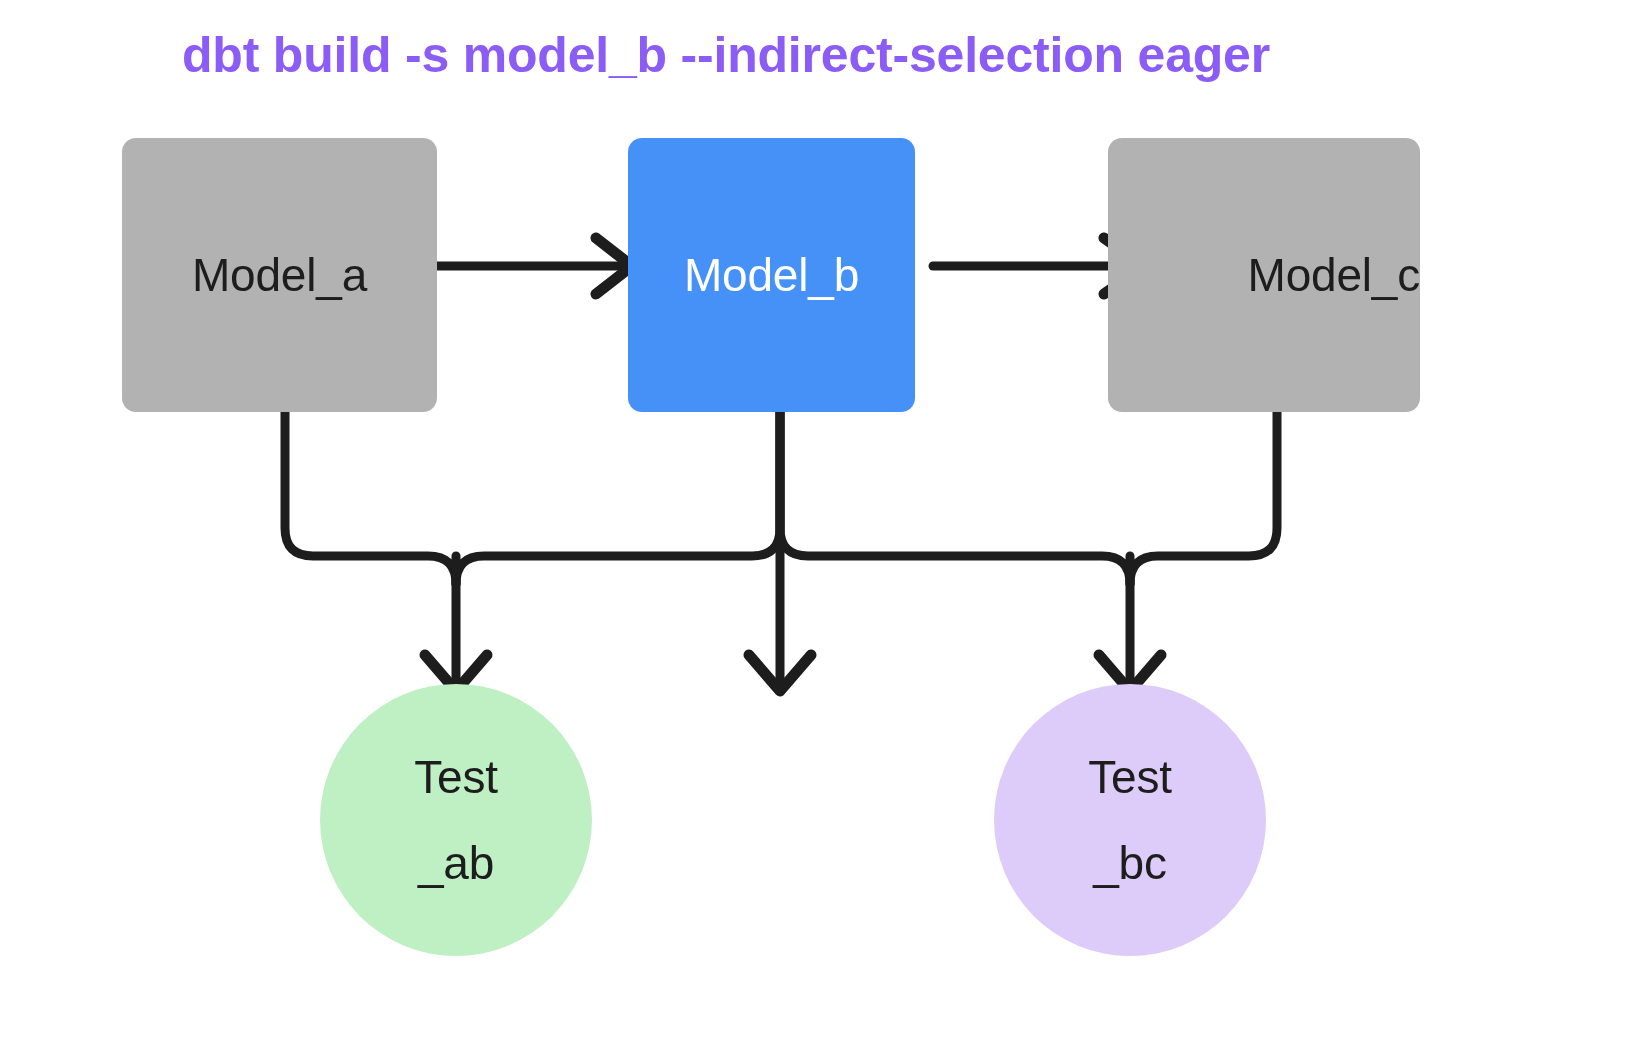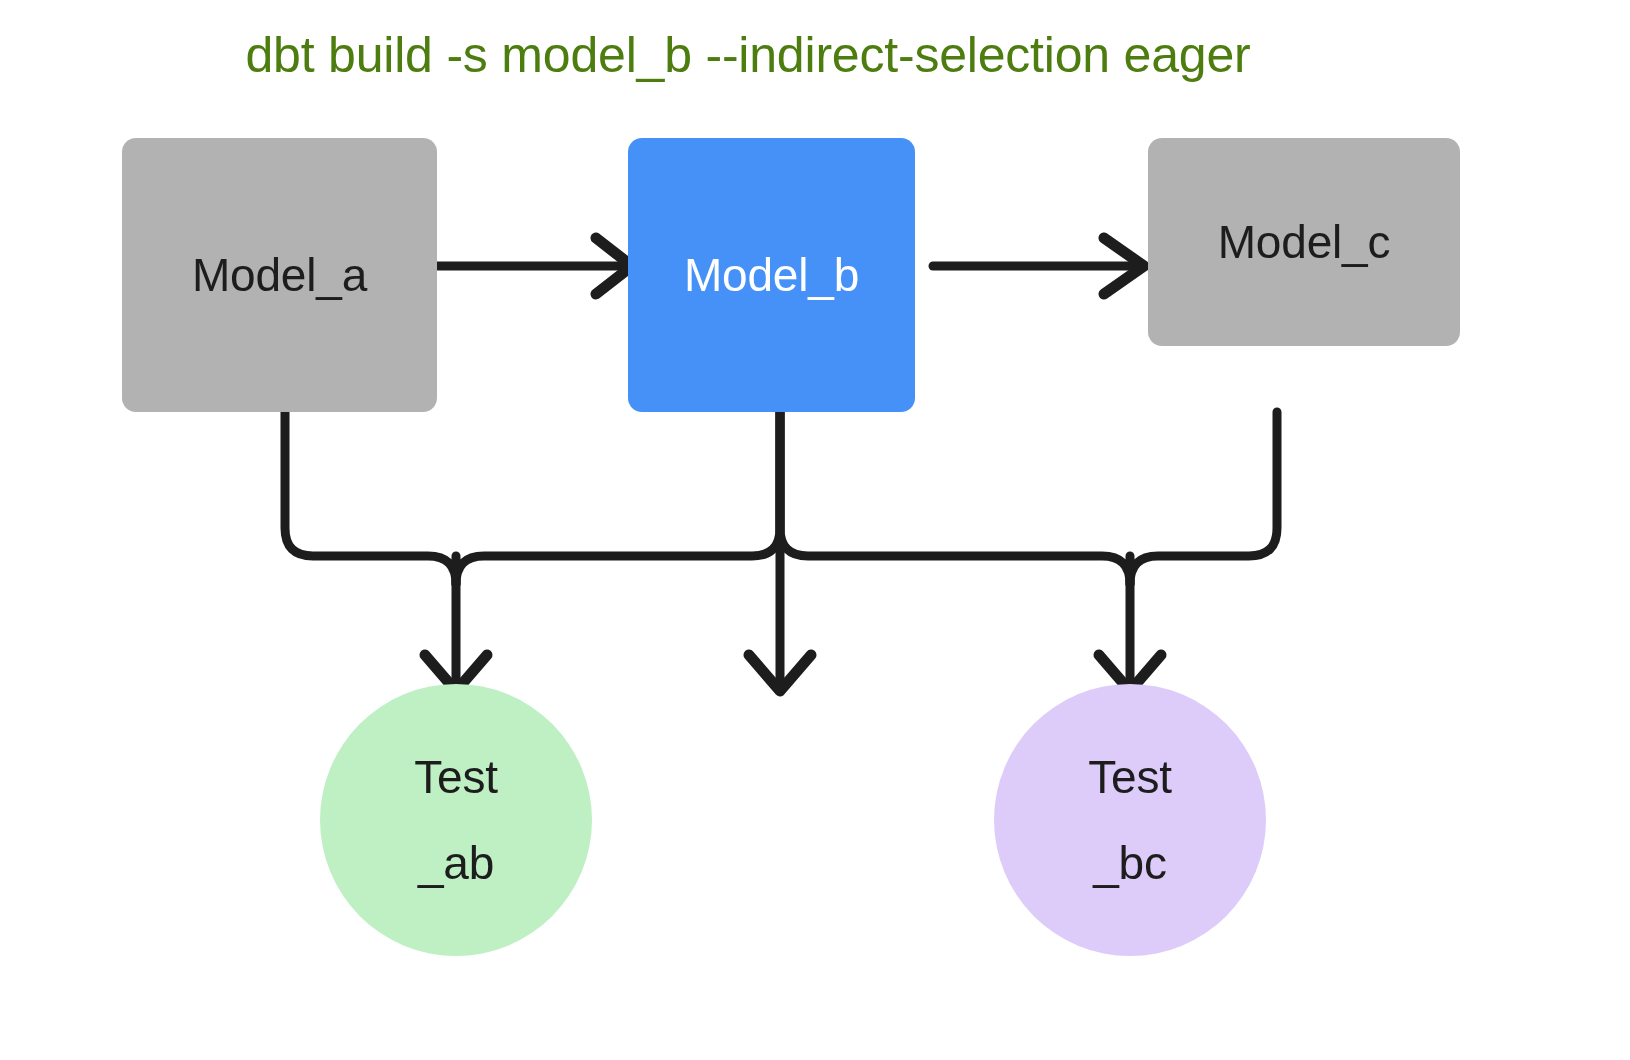--- a/index.html
+++ b/index.html
@@ -31,25 +31,24 @@
 
   
   .diagram-title {
     position: absolute;
     left: 0;
     top: 26px;
     width: 1452px;
     text-align: center;
     font-size: 50px;
     line-height: 58px;
-    font-weight: 400;
-    color: #4d7c0f;
+    font-weight: 700;
+    color: #8b5cf6;
     letter-spacing: -0.2px;
     white-space: nowrap;
-    padding-left: 22px;
   }
 
   
   .model-node {
     position: absolute;
     box-sizing: border-box;
     border-radius: 14px;
     display: flex;
     align-items: center;
     justify-content: center;
@@ -142,21 +141,21 @@
   </svg>
 
   <div class="model-node" style="left:122px; top:138px; width:315px; height:274px; background:#b2b2b2; color:#1d1d1d;">
     <span class="node-label">Model_a</span>
   </div>
 
   <div class="model-node" style="left:628px; top:138px; width:287px; height:274px; background:#4591f7; color:#ffffff;">
     <span class="node-label">Model_b</span>
   </div>
 
-  <div class="model-node" style="left:1148px; top:138px; width:312px; height:208px; background:#b2b2b2; color:#1d1d1d;">
+  <div class="model-node" style="left:1108px; top:138px; width:312px; height:274px; background:#b2b2b2; color:#1d1d1d;justify-content:flex-end;">
     <span class="node-label">Model_c</span>
   </div>
 
   <div class="test-node" style="left:320px; top:684px; width:272px; height:272px; background:#bff0c4;">
     <span class="node-label">Test
 _ab</span>
   </div>
 
 
   <div class="test-node" style="left:994px; top:684px; width:272px; height:272px; background:#ddccfa;">

